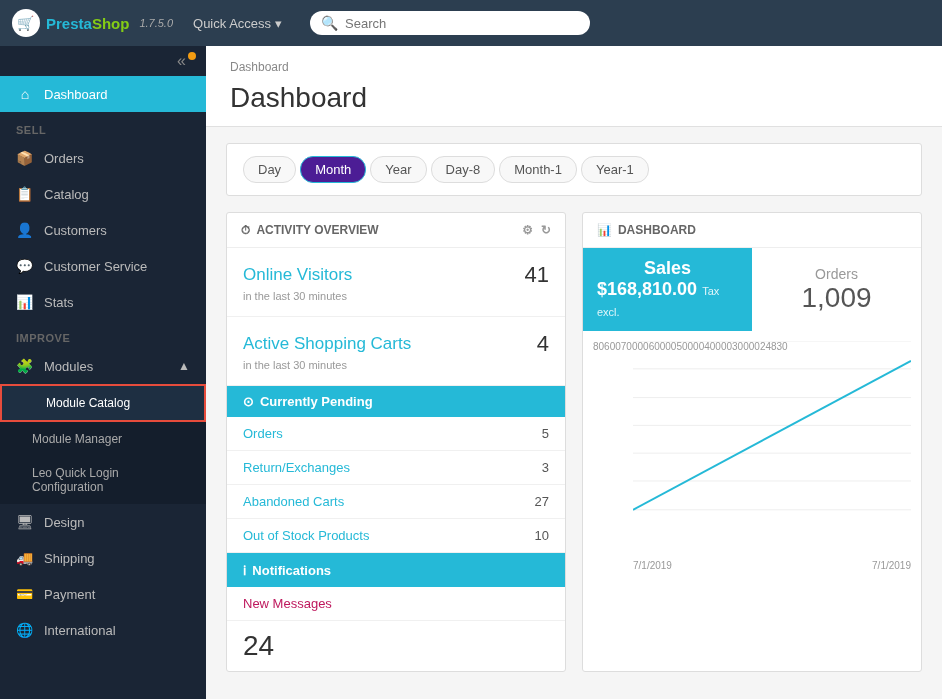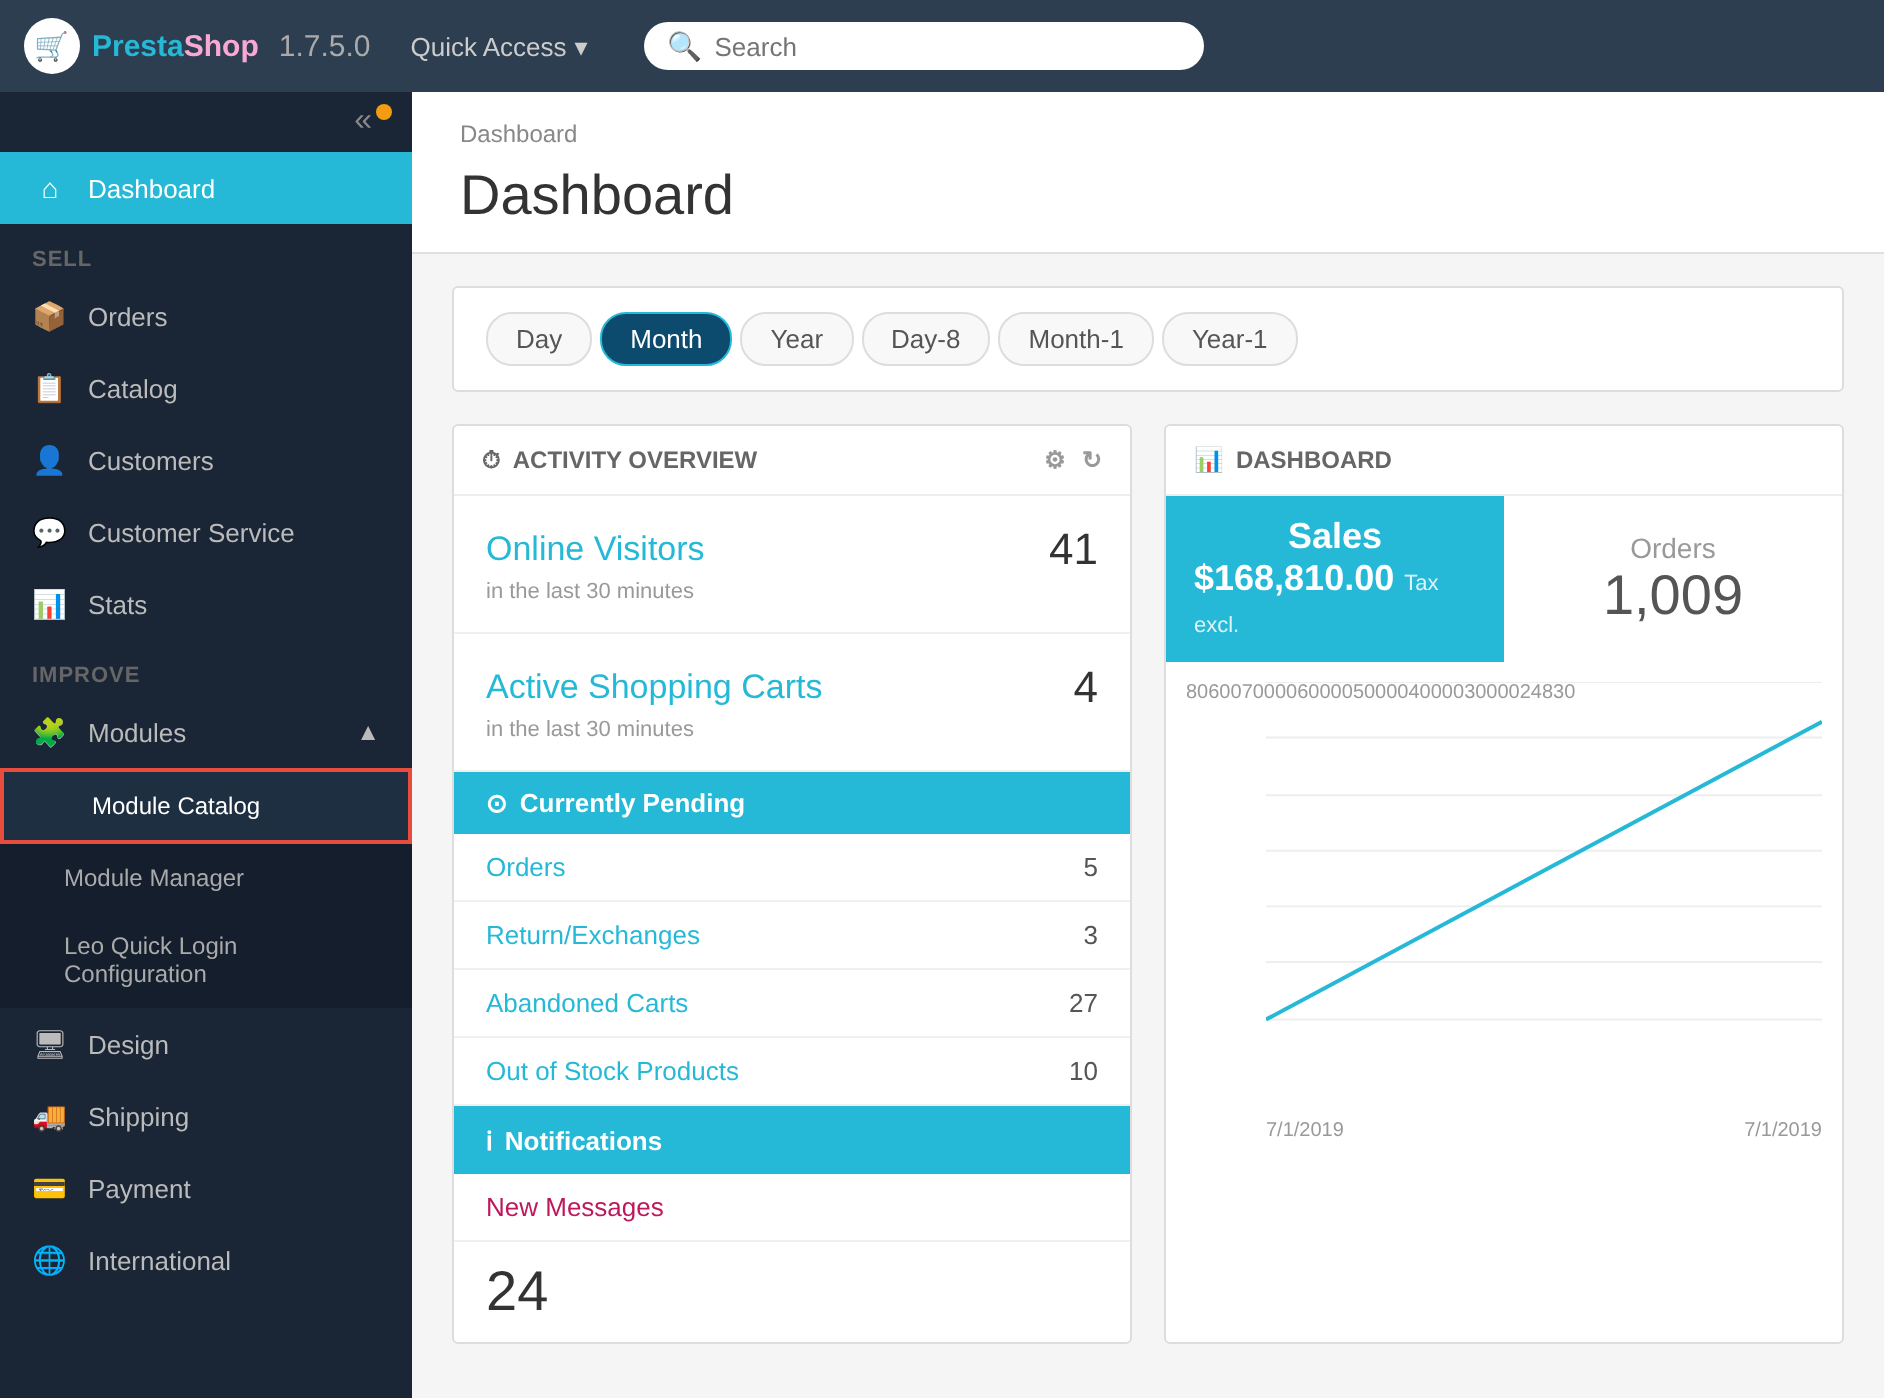--- a/index.html
+++ b/index.html
@@ -24,21 +24,21 @@
     .logo-icon {
       width: 28px;
       height: 28px;
       border-radius: 50%;
       background: #fff;
       display: flex; align-items: center; justify-content: center;
       font-size: 14px;
     }
     .logo-text { color: #fff; font-size: 15px; font-weight: bold; }
     .logo-text span { color: #25b9d7; }
-    .logo-version { color: #aaa; font-size: 15px; margin-left: 4px; }
+    .logo-version { color: #aaa; font-size: 11px; margin-left: 4px; font-style: italic; }
     .quick-access-btn {
       color: #ccc;
       font-size: 13px;
       cursor: pointer;
       display: flex; align-items: center; gap: 4px;
       padding: 4px 8px;
       border-radius: 3px;
     }
     .search-bar {
       display: flex;
@@ -173,21 +173,21 @@
     .date-btn {
       padding: 5px 14px;
       border: 1px solid #ddd;
       background: #f8f8f8;
       border-radius: 13px;
       cursor: pointer;
       font-size: 13px;
       color: #555;
     }
     .date-btn.active {
-      background: #0c4a6e;
+      background: #4c1d95;
       color: #fff;
       border-color: #25b9d7;
     }
 
     
     .dashboard-grid {
       display: grid;
       grid-template-columns: 1fr 1fr;
       gap: 16px;
     }
@@ -362,21 +362,21 @@
     
     .expand-arrow { margin-left: auto; font-size: 12px; }
   </style>
 </head>
 <body>
 
 <div class="top-nav">
   <div class="logo-area">
     <div class="logo-icon">🛒</div>
     <span class="logo-text">
-      <span>Presta</span><span style="color:#f9a8d4">Shop</span>
+      <span>Presta</span><span style="color:#84cc16">Shop</span>
     </span>
     <span class="logo-version">1.7.5.0</span>
   </div>
 
   <div class="quick-access-btn">
     <span>Quick Access</span>
     <span>▾</span>
   </div>
 
   <div class="search-bar">

